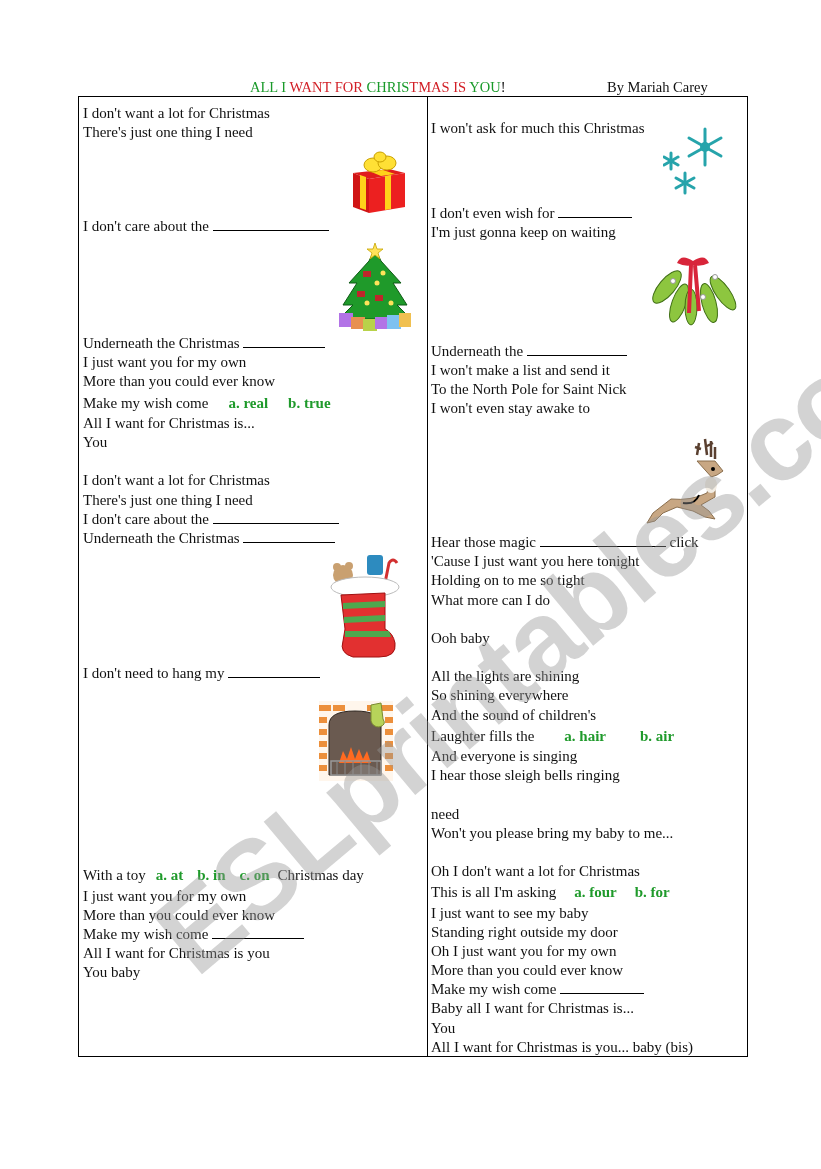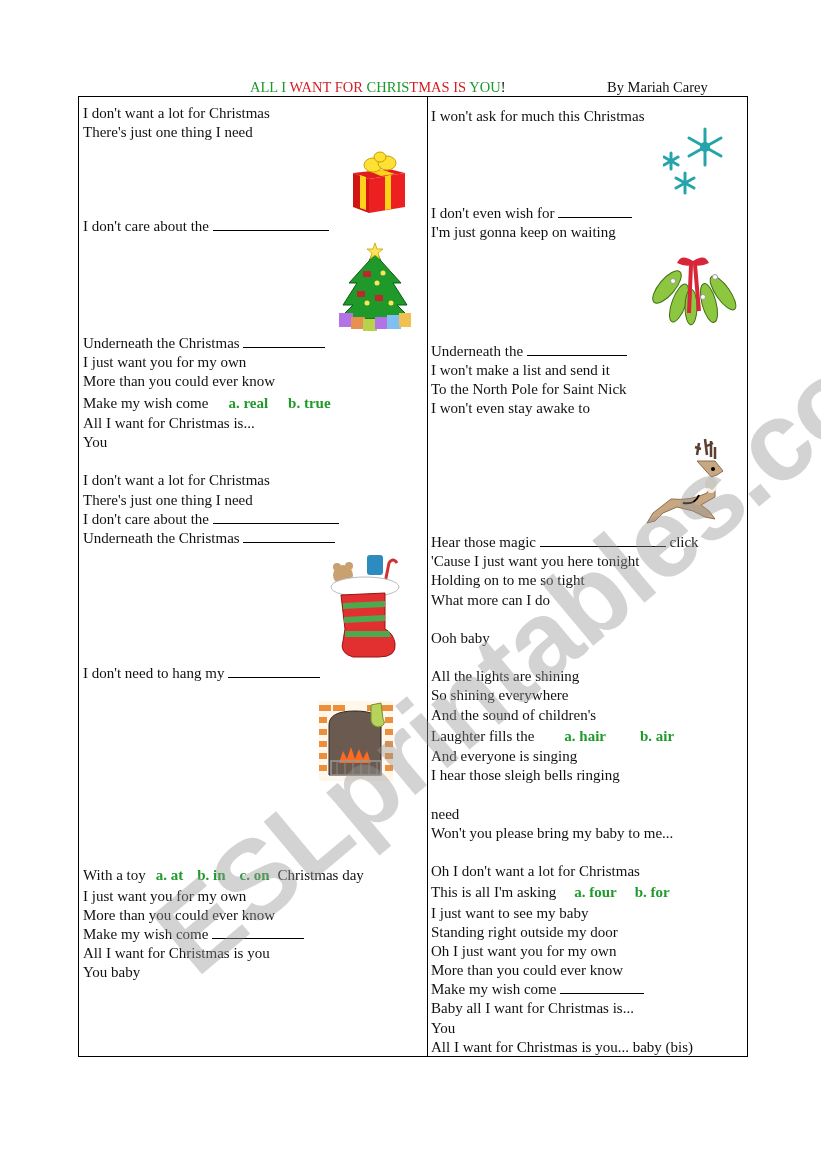--- a/index.html
+++ b/index.html
@@ -125,21 +125,21 @@
   </svg>
 
 
   <div class="line" style="left:4px;top:769px"><span>With a toy</span><span style="display:inline-block;width:10px"></span><span class="opt">a. at</span><span style="display:inline-block;width:14px"></span><span class="opt">b. in</span><span style="display:inline-block;width:14px"></span><span class="opt">c. on</span><span style="display:inline-block;width:8px"></span><span>Christmas day</span></div>
   <div class="line" style="left:4px;top:790px">I just want you for my own</div>
   <div class="line" style="left:4px;top:809px">More than you could ever know</div>
   <div class="line" style="left:4px;top:828px"><span>Make my wish come</span> <span class="blank" style="width:92px"></span></div>
   <div class="line" style="left:4px;top:847px">All I want for Christmas is you</div>
   <div class="line" style="left:4px;top:866px">You baby</div>
 
-  <div class="line" style="left:352px;top:10px">I won't ask for much this Christmas</div>
+  <div class="line" style="left:352px;top:22px">I won't ask for much this Christmas</div>
 
   <svg class="pic" style="left:584px;top:30px" width="66" height="74" viewBox="0 0 66 74">
     <g stroke="#26a4ab" stroke-width="3" stroke-linecap="round">
       <line x1="42" y1="2" x2="42" y2="38"></line>
         <line x1="26" y1="11" x2="58" y2="29"></line>
         <line x1="26" y1="29" x2="58" y2="11"></line>
       <line x1="8" y1="26" x2="8" y2="42"></line>
         <line x1="1" y1="30" x2="15" y2="38"></line>
         <line x1="1" y1="38" x2="15" y2="30"></line>
       <line x1="22" y1="46" x2="22" y2="66"></line>

